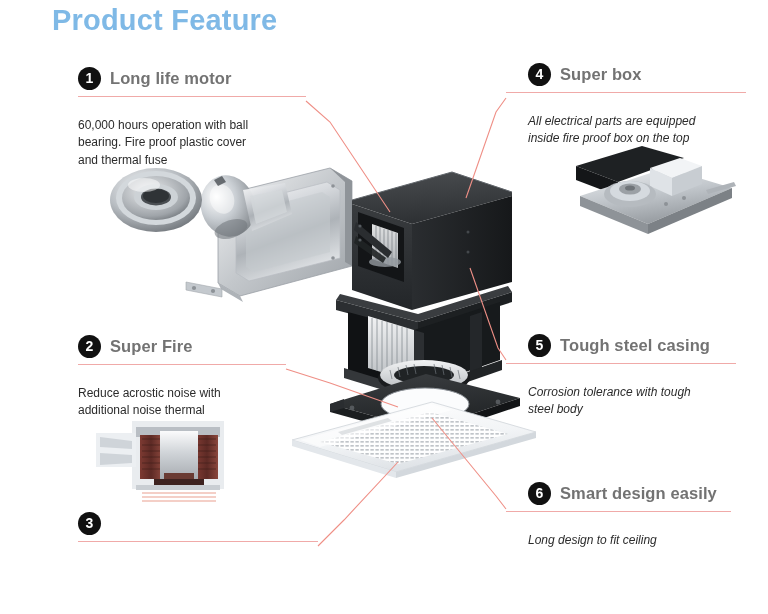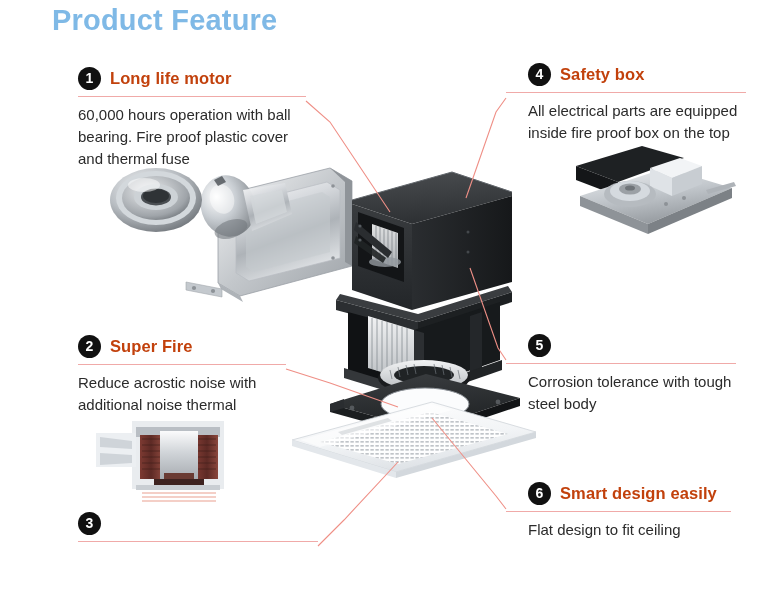--- a/index.html
+++ b/index.html
@@ -65,38 +65,38 @@
     font-weight: bold;
     display: flex;
     align-items: center;
     justify-content: center;
     flex: 0 0 auto;
     line-height: 1;
   }
   .callout-title {
     font-size: 16.5px;
     font-weight: bold;
-    color: #c2410c;
+    color: #737373;
     white-space: nowrap;
     letter-spacing: 0.1px;
   }
   .callout-rule {
     height: 1px;
     background: #f0aaa8;
     margin-top: 6px;
   }
   .callout-body {
-    margin-top: 7px;
-    font-size: 15px;
+    margin-top: 20px;
+    font-size: 12px;
     line-height: 1.45;
     color: #2b2b2b;
     white-space: pre-line;
   }
   .callout.right .callout-head { padding-left: 22px; }
-  .callout.right .callout-body { padding-left: 22px; }
+  .callout.right .callout-body { padding-left: 22px; font-style: italic; }
 
   
   #callout-1 { left: 78px;  top: 66px;  width: 228px; }
   #callout-2 { left: 78px;  top: 334px; width: 208px; }
   #callout-3 { left: 78px;  top: 511px; width: 240px; }
   #callout-4 { left: 506px; top: 62px;  width: 240px; }
   #callout-5 { left: 506px; top: 333px; width: 230px; }
   #callout-6 { left: 506px; top: 481px; width: 225px; }
 
   
@@ -425,38 +425,39 @@
   <div class="callout left" id="callout-3">
     <div class="callout-head">
       <span class="badge">3</span>
     </div>
     <div class="callout-rule"></div>
   </div>
 
   <div class="callout right" id="callout-4">
     <div class="callout-head">
       <span class="badge">4</span>
-      <span class="callout-title">Safety box</span>
+      <span class="callout-title">Super box</span>
     </div>
     <div class="callout-rule"></div>
     <div class="callout-body">All electrical parts are equipped
 inside fire proof box on the top</div>
   </div>
 
   <div class="callout right" id="callout-5">
     <div class="callout-head">
       <span class="badge">5</span>
+      <span class="callout-title">Tough steel casing</span>
     </div>
     <div class="callout-rule"></div>
     <div class="callout-body">Corrosion tolerance with tough
 steel body</div>
   </div>
 
   <div class="callout right" id="callout-6">
     <div class="callout-head">
       <span class="badge">6</span>
       <span class="callout-title">Smart design easily</span>
     </div>
     <div class="callout-rule"></div>
-    <div class="callout-body">Flat design to fit ceiling</div>
+    <div class="callout-body">Long design to fit ceiling</div>
   </div>
 
 </div>
 
 </body></html>

